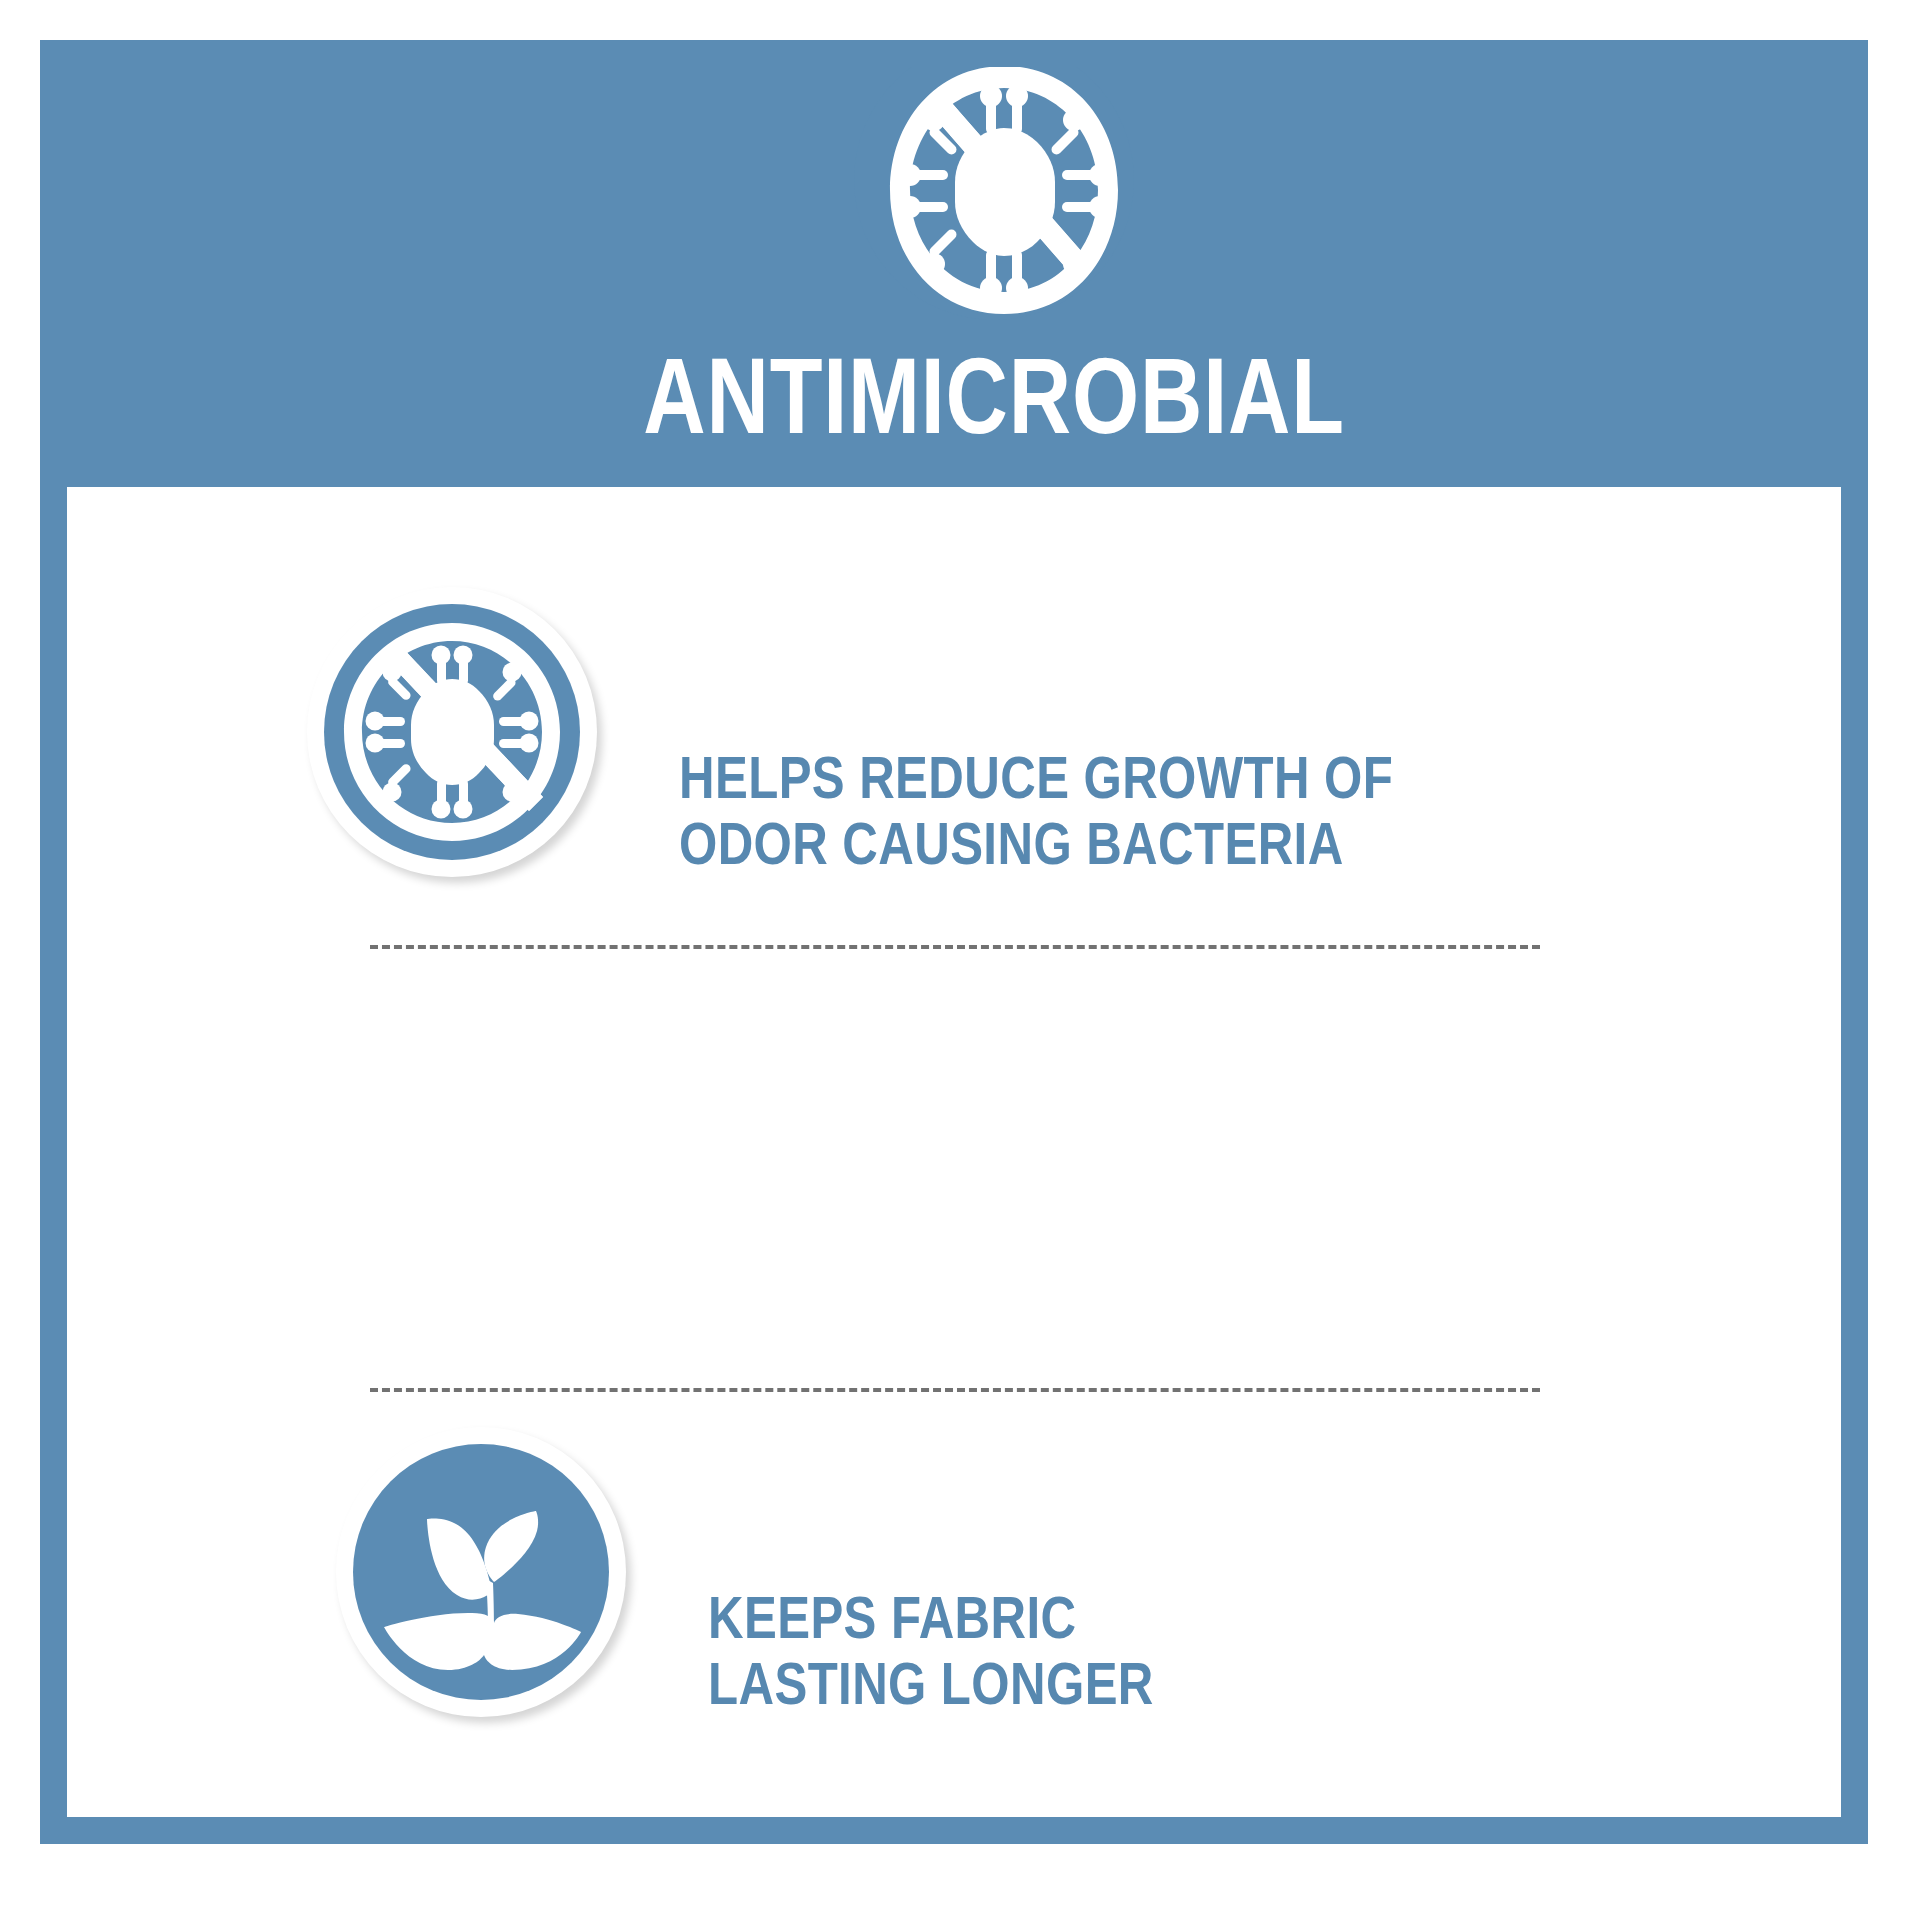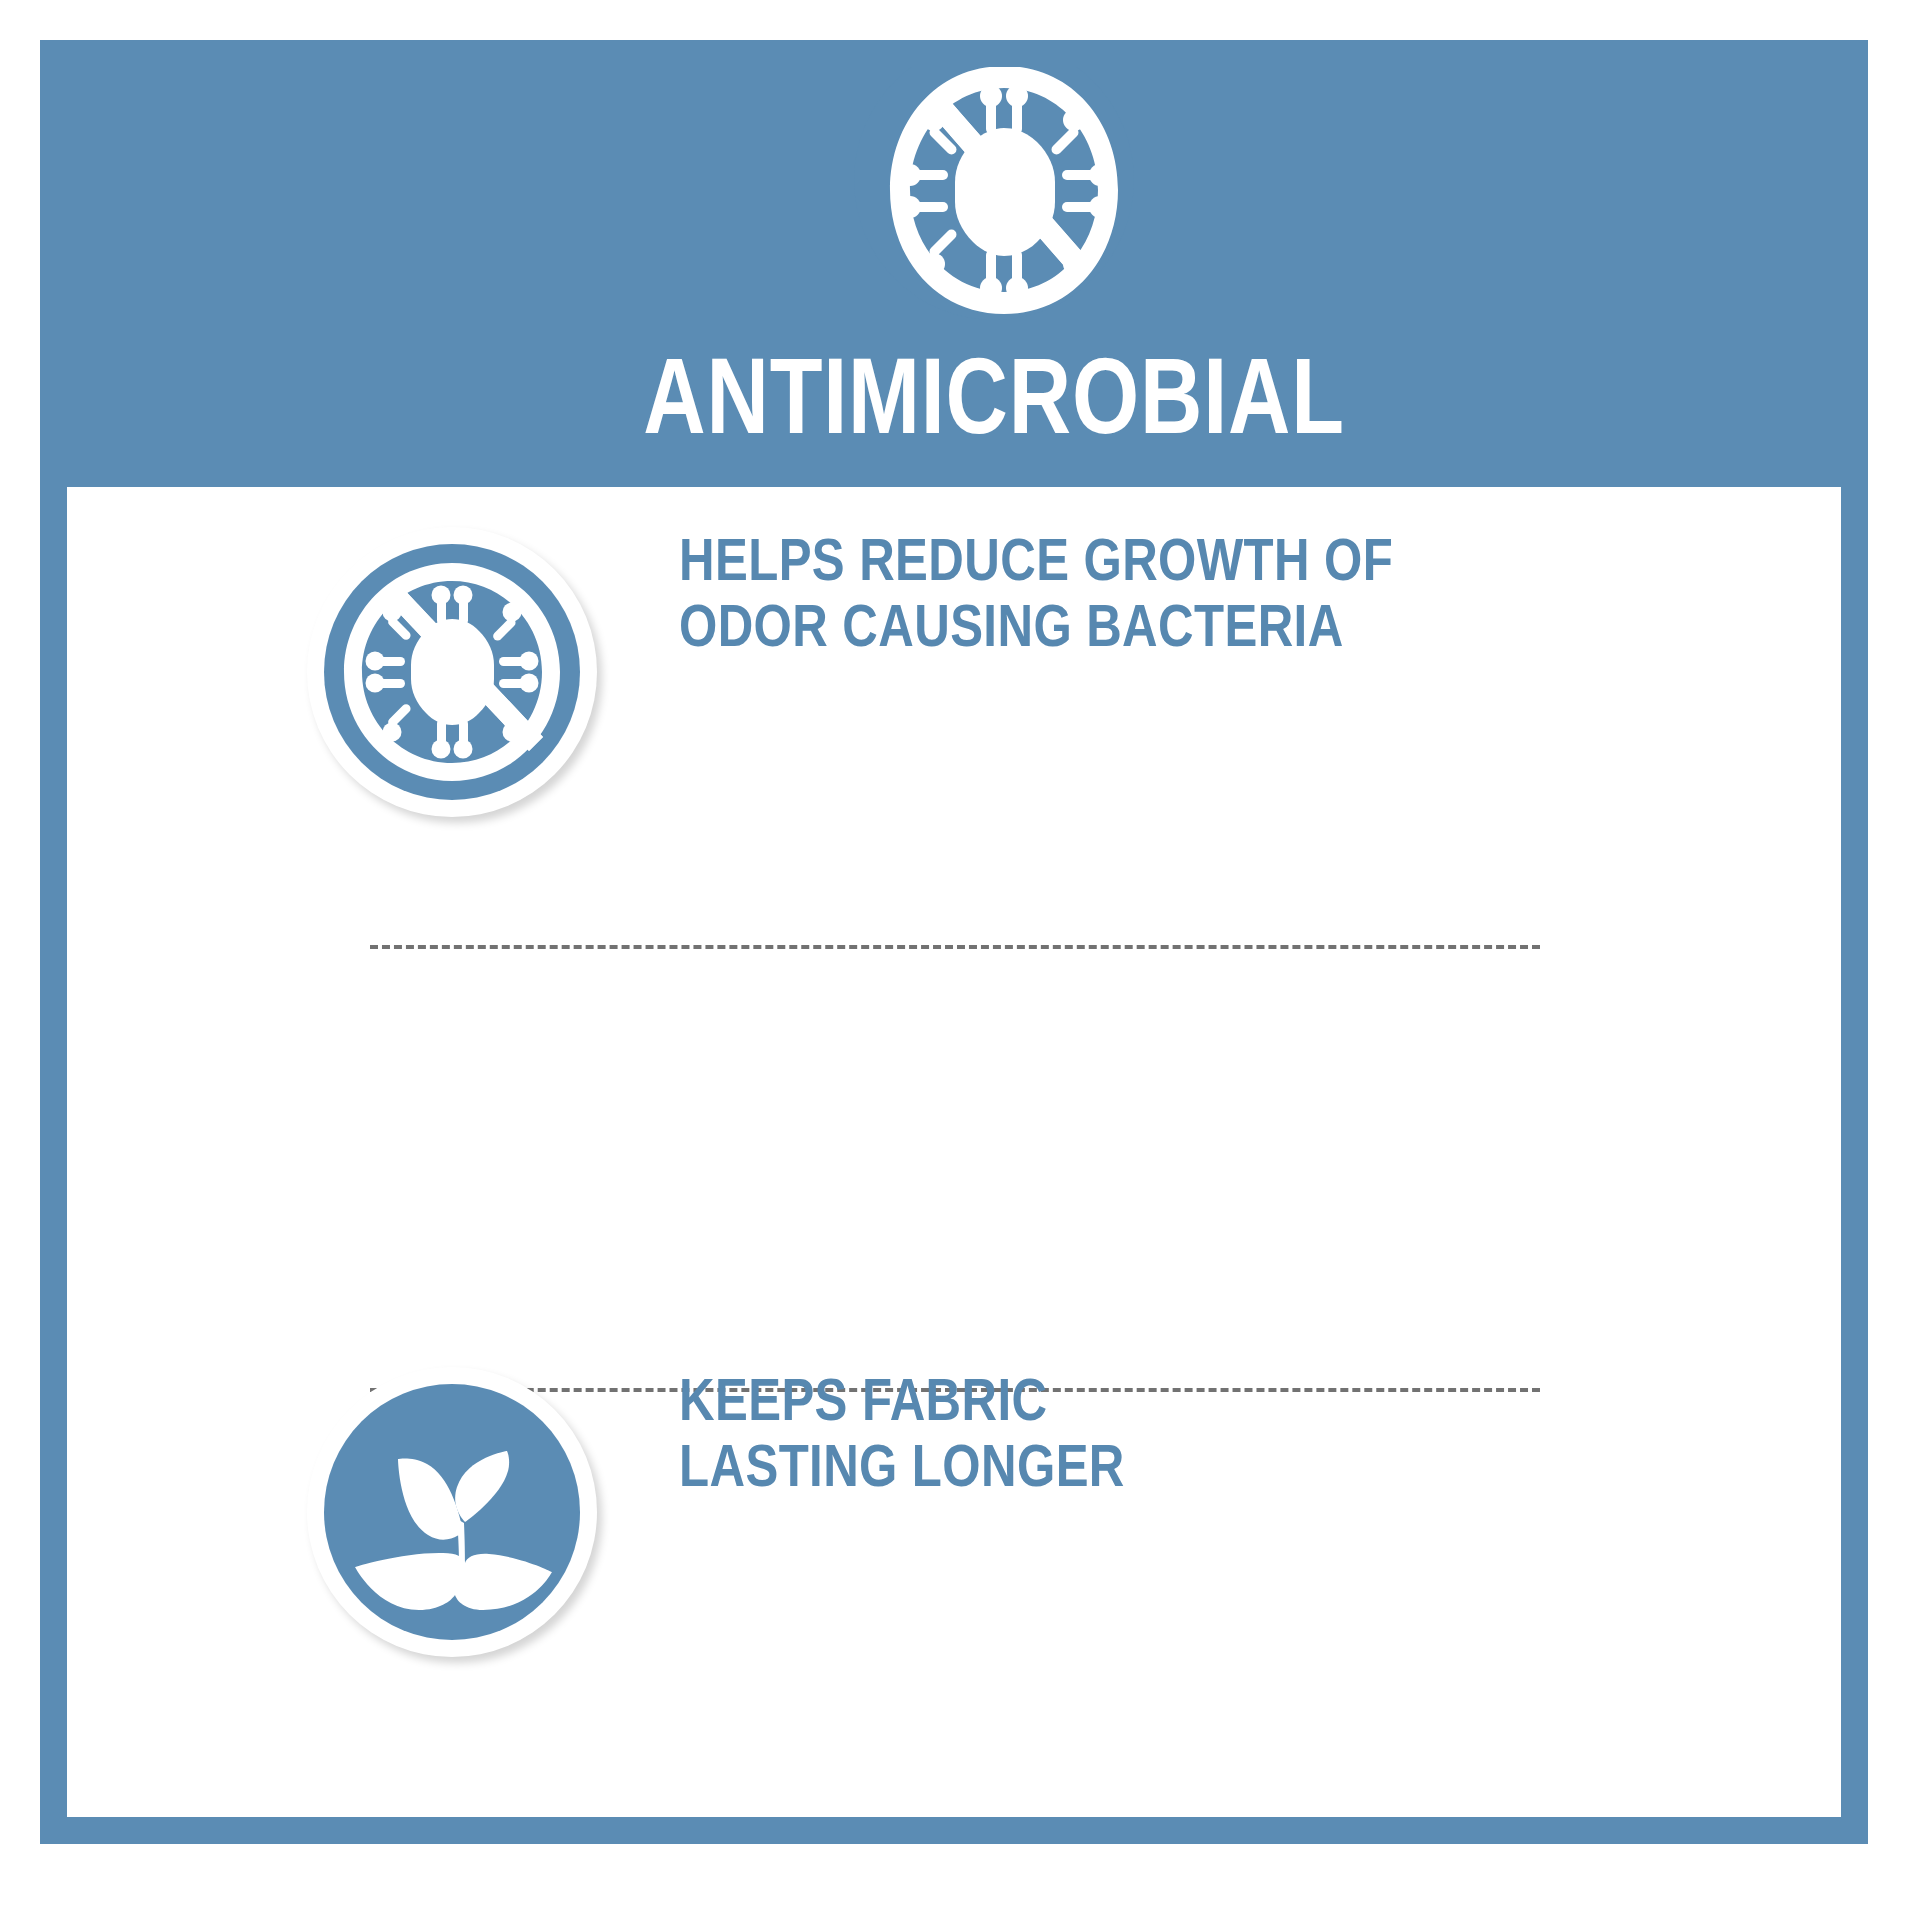--- a/index.html
+++ b/index.html
@@ -88,26 +88,26 @@
     width: 1774px;
     height: 1330px;
     background: #ffffff;
   }
 
   .feature-row {
     position: absolute;
     left: 0;
     width: 1774px;
     display: flex;
-    align-items: flex-start;
+    align-items: flex-end;
   }
 
   .row-1 { top: 40px;  height: 350px; }
   .row-2 { top: 460px; height: 350px; }
-  .row-3 { top: 880px; height: 350px; }
+  .row-3 { top: 880px; height: 350px; padding-left: 29px; }
 
   .icon-wrap {
     position: relative;
     width: 290px;
     height: 290px;
     margin-left: 240px;
     flex: 0 0 290px;
   }
 
   .icon-disc {

